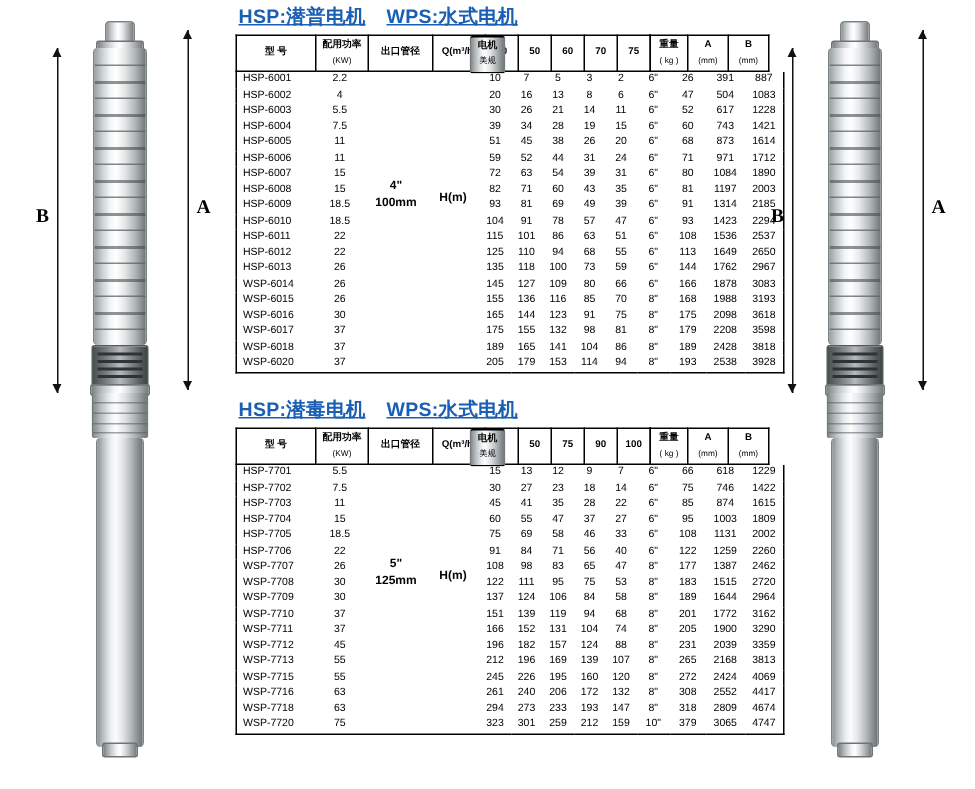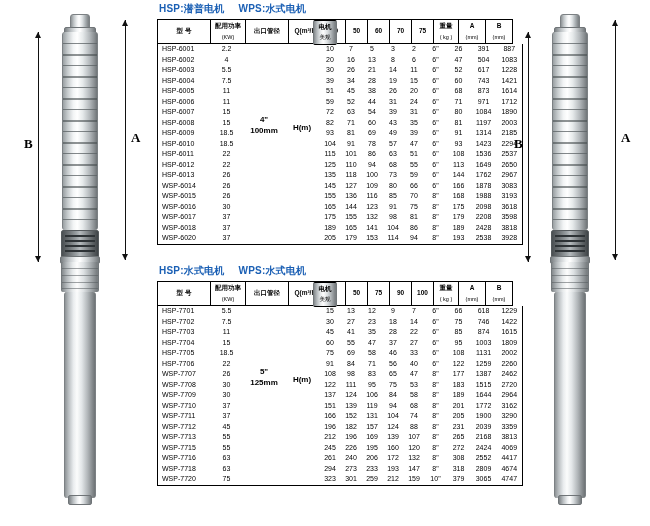--- a/index.html
+++ b/index.html
@@ -162,26 +162,27 @@
   
   .table-wrap {
     position: absolute;
     left: 157px;
     width: 336px;
   }
   .tbl-1 { top: 0; }
   .tbl-2 { top: 262px; }
 
   .tbl-title {
-    font-size: 10px;
+    font-size: 13px;
     color: #1a5fb4;
     font-weight: bold;
     letter-spacing: 0.2px;
     padding: 2px 0 3px 2px;
     white-space: nowrap;
+    text-decoration: underline;
   }
   .tbl-title .sep { display: inline-block; width: 14px; }
 
   table {
     border-collapse: collapse;
     width: 336px;
     table-layout: fixed;
   }
   th, td {
     font-size: 7px;
@@ -703,21 +704,21 @@
       <span>100mm</span>
     </div>
     <div class="merge-cell" style="left:128px; top:78px; width:34px;">
       <span>H(m)</span>
     </div>
   </div>
 </div>
 
 <div class="table-wrap tbl-2">
   <div class="tbl-title">
-    <span>HSP:水式电机</span><span class="sep"></span><span>WPS:水式电机</span>
+    <span>HSP:潜毒电机</span><span class="sep"></span><span>WPS:水式电机</span>
   </div>
 
   <table>
     <thead>
       <tr>
         <th class="model">型 号</th>
         <th class="power">
           <span>配用功率</span>
           <span class="sub">(KW)</span>
         </th>

